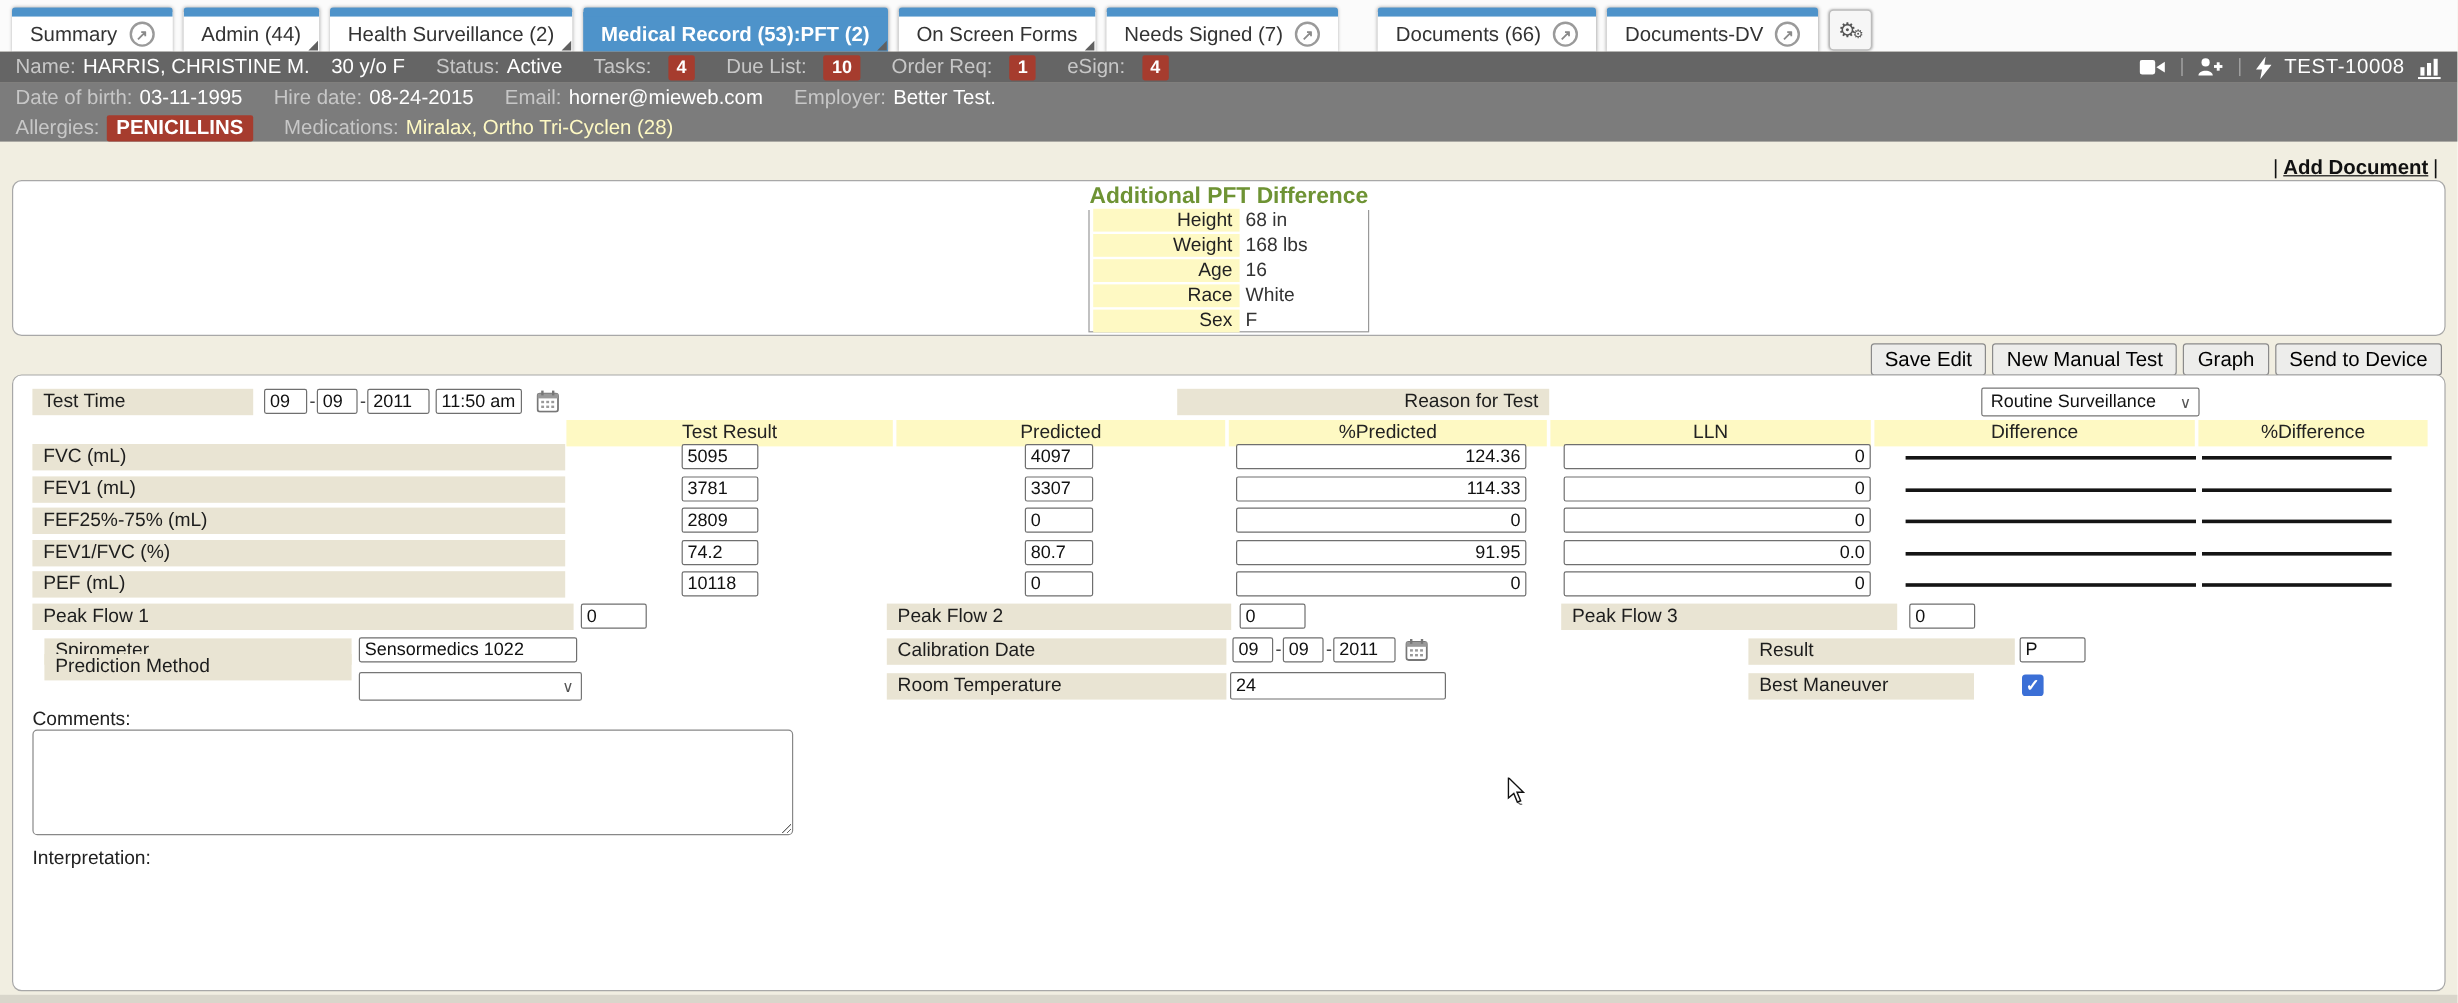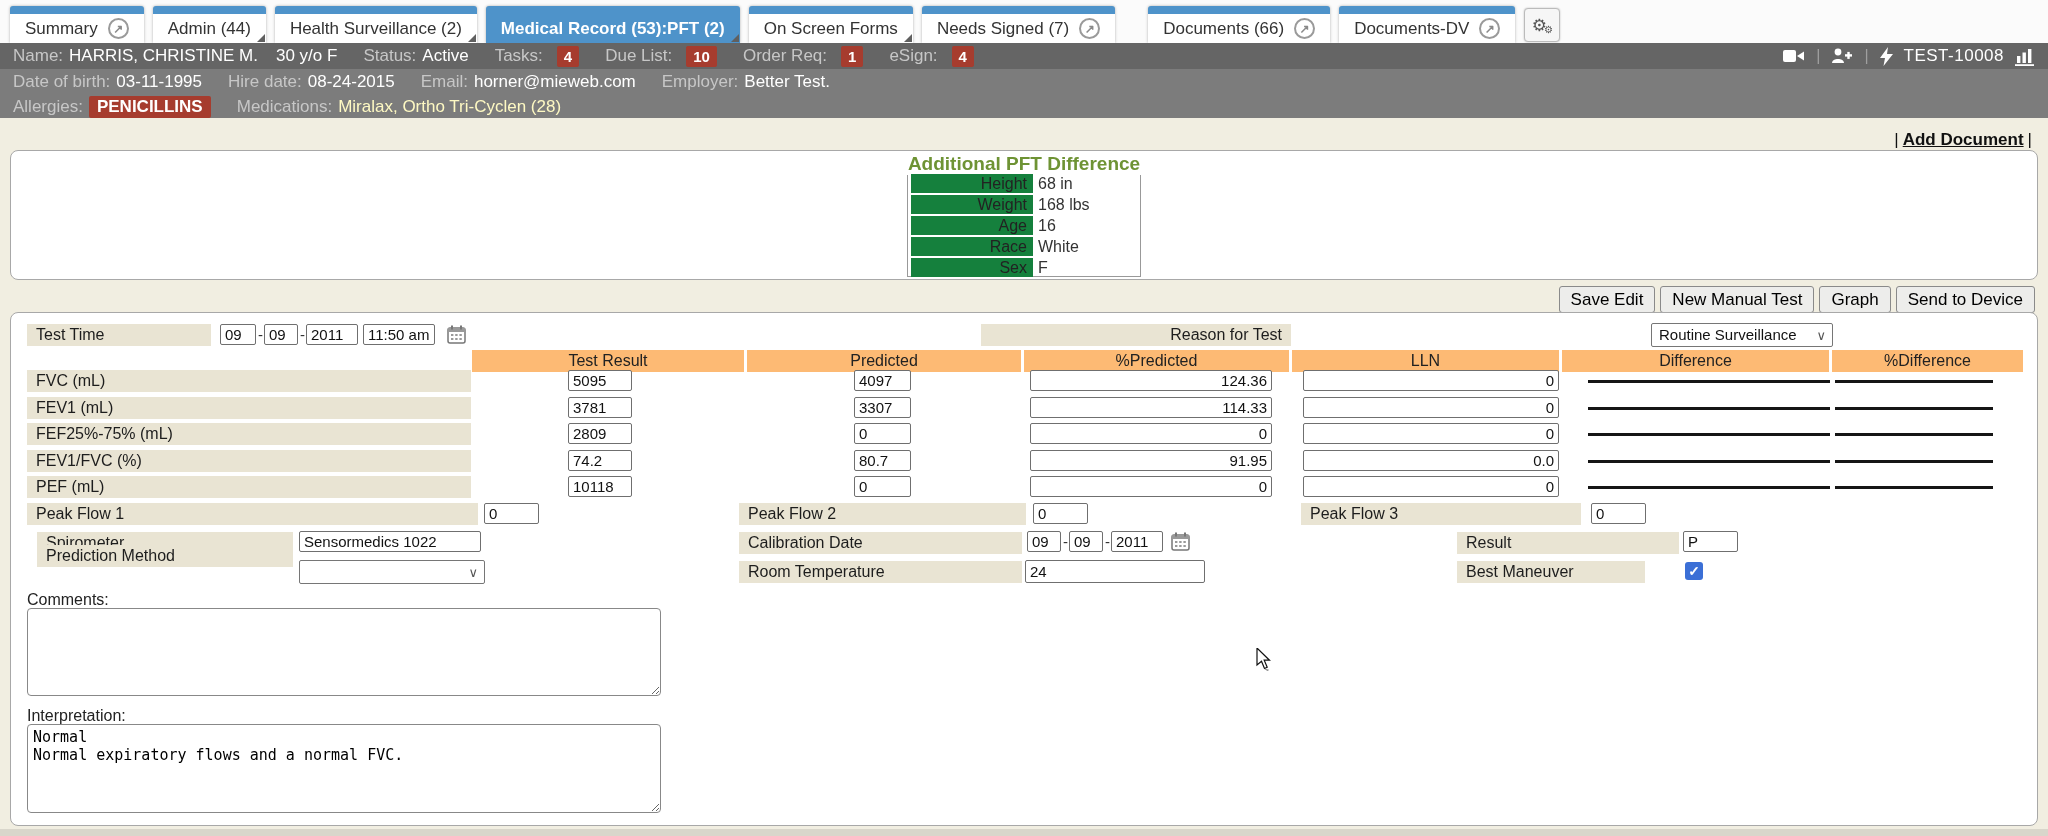--- a/index.html
+++ b/index.html
@@ -49,35 +49,35 @@
   
   .panel { position:absolute; background:#fff; border:1px solid #A8A8A8; border-radius:8px; }
   #panel1 { left:10px; top:150px; width:2028px; height:130px; }
   #panel2 { left:10px; top:312px; width:2028px; height:514px; }
   
   .pftbox { position:absolute; left:896px; top:13px; width:234px; height:113px; border:1px solid #999; }
   .pfttitle { position:absolute; left:50%; transform:translateX(-50%); top:-12px; background:#fff;
           padding:0 4px; font-size:19px; font-weight:bold; color:#6E9334; white-space:nowrap; }
   .pftrows { position:absolute; left:3px; right:3px; top:9px; }
   .pftrow { display:flex; height:19px; margin-bottom:2px; }
-  .pftlabel { width:122px; background:#15803d; text-align:right; padding-right:6px; font-size:16px; line-height:19px; }
+  .pftlabel { width:122px; background:#fef9c3; text-align:right; padding-right:6px; font-size:16px; line-height:19px; }
   .pftval { padding-left:5px; font-size:16px; line-height:19px; color:#333; }
   
   .btnrow { position:absolute; top:286px; right:13px; display:flex; gap:5px; }
   .btn { font-family:inherit; font-size:17px; height:27px; padding:0 11px; background:#EDEDEB;
          border:1px solid #8A8A8A; border-radius:3px; color:#000; }
   
   .band { position:absolute; background:#E9E4D3; height:22px; font-size:16px; line-height:22px; color:#1d1d1d; }
   .pl { padding-left:9px; } .pr { text-align:right; padding-right:9px; }
   .inp { position:absolute; height:21px; border:1px solid #6f6f6f; border-radius:2px; background:#fff;
          font-size:15px; font-family:inherit; padding:0 4px; color:#111; }
   .inp.r { text-align:right; }
   .dash { position:absolute; font-size:15px; color:#333; }
   .hline { position:absolute; height:3px; background:#151515; }
-  .hdr { position:absolute; top:37px; height:22px; background:#fdba74; font-size:16px; line-height:22px; text-align:center; }
+  .hdr { position:absolute; top:37px; height:22px; background:#fef9c3; font-size:16px; line-height:22px; text-align:center; }
   .selbox { position:absolute; height:24px; background:#fff; border:1px solid #767676; border-radius:2px;
             font-size:15px; line-height:22px; padding:0 24px 0 7px; color:#111; cursor:default; }
   .chev { position:absolute; right:6px; top:1px; color:#555; font-size:13px; }
   .chk { position:absolute; width:18px; height:18px; background:#3B6FD6; border-radius:3px; color:#fff;
          font-size:14px; font-weight:bold; text-align:center; line-height:18px; }
   .seclabel { position:absolute; font-size:16px; color:#222; }
   .tarea { position:absolute; border:1px solid #888; border-radius:4px; font-size:15px; padding:3px 5px;
            font-family:"Liberation Sans", sans-serif; resize:both; }
   .tarea.mono { font-family:"DejaVu Sans Mono", monospace; font-size:15px; }
   .calicon { position:absolute; width:19px; height:19px; }
@@ -336,22 +336,20 @@
   </div>
   <div class="band pl" style="left:728px; top:248px; width:283px;">Room Temperature</div>
   <input class="inp" style="left: 1014px; top: 247px; width: 180px; height: 23px;" value="24">
   <div class="band pl" style="left:1446px; top:248px; width:188px;">Best Maneuver</div>
   <div class="chk" style="left:1674px; top:249px;">✓</div>
 
   <div class="seclabel" style="left:16px; top:278px;">Comments:</div>
   <textarea class="tarea" style="left: 16px; top: 295px; width: 634px; height: 88px;"></textarea>
 
   <div class="seclabel" style="left:16px; top:394px;">Interpretation:</div>
-  <textarea class="tarea mono" style="left: 16px; top: 411px; width: 634px; height: 89px;">Normal
-Normal expiratory flows and a normal FVC.</textarea>
 </div>
 
 <div class="bstrip"></div>
 
 <svg class="cursor" width="22" height="24" viewBox="0 0 22 24">
   <polygon points="1,0 1,17 5.5,13.2 8.5,20.5 11.2,19.3 8.2,12.2 13.5,12.2" fill="#fff" stroke="#111" stroke-width="1.2"></polygon>
   <path d="M9 20.5 q1.5 2.5 3.5 1.5" fill="none" stroke="#555" stroke-width="1"></path>
 </svg>
 
 </body></html>

